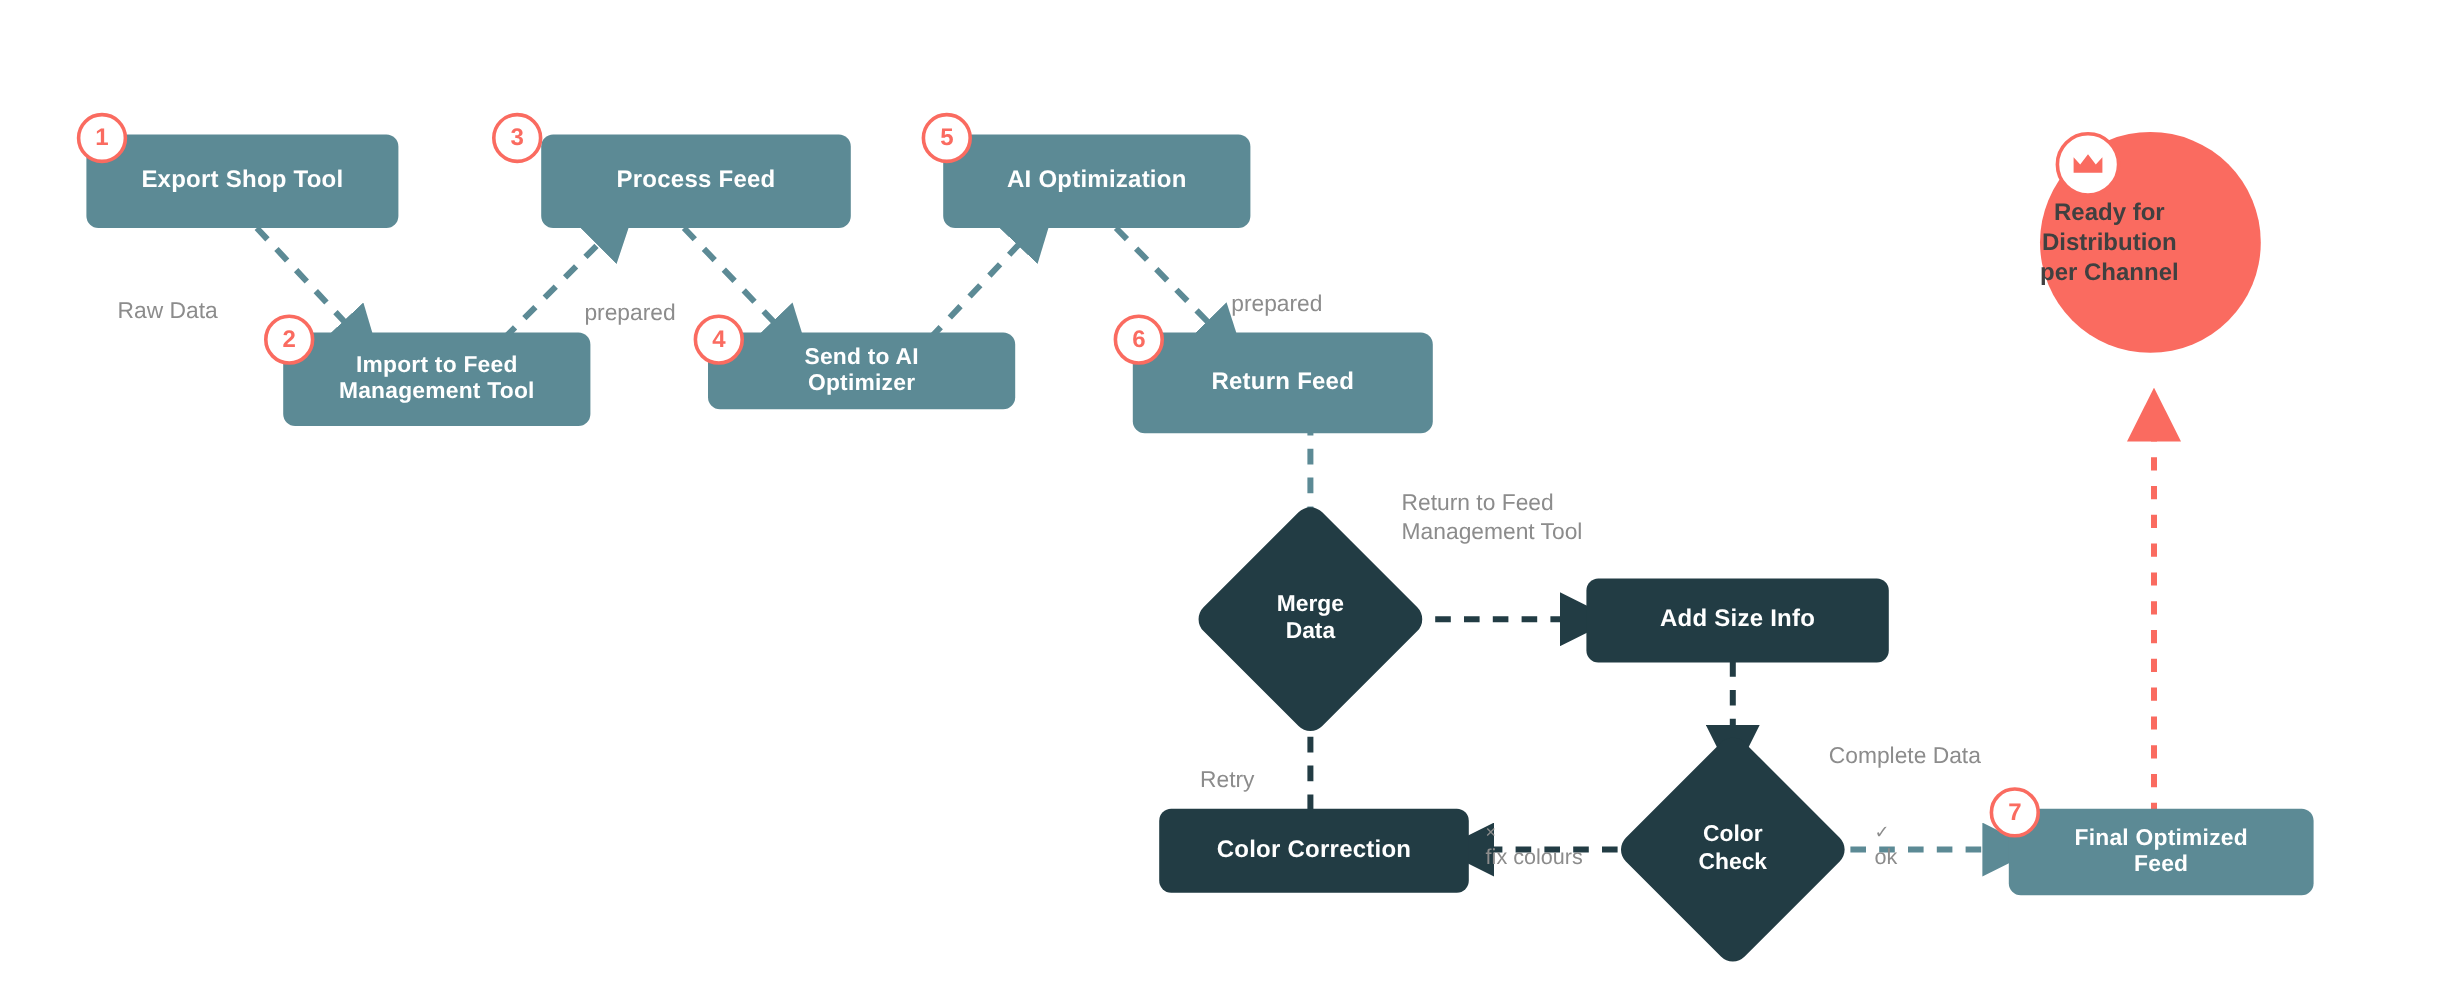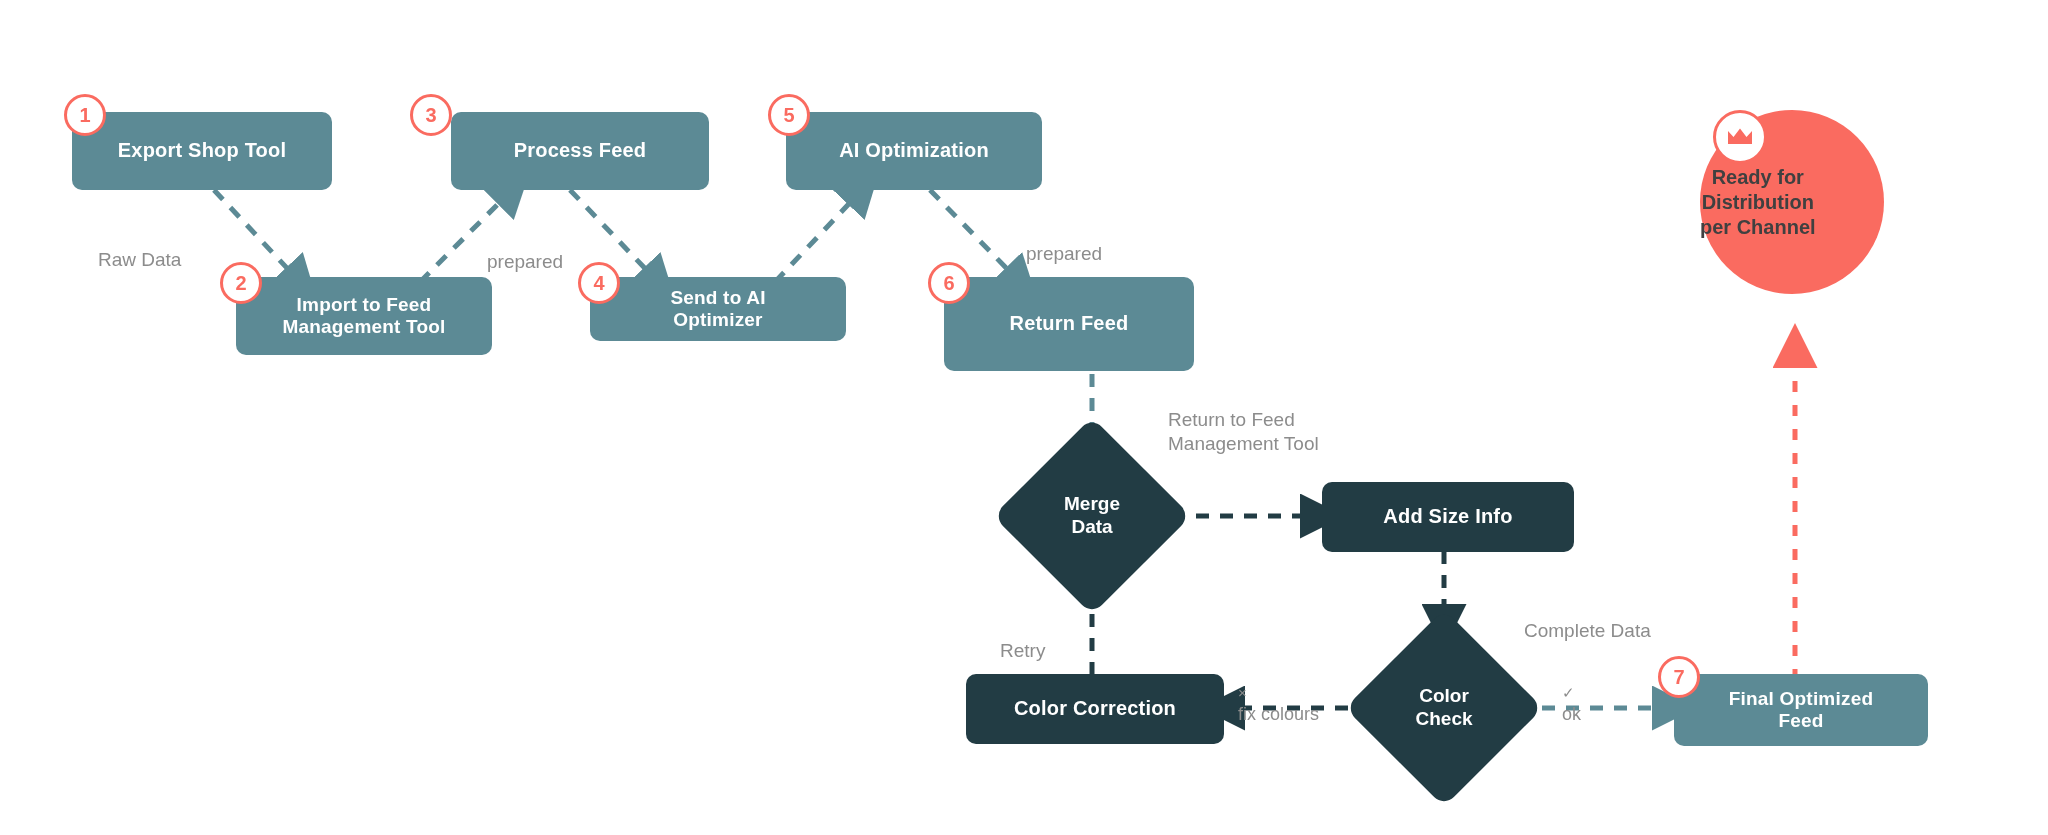--- a/index.html
+++ b/index.html
@@ -110,21 +110,21 @@
   </div>
 
   <div class="node teal t19" style="left:590px;top:277px;width:256px;height:64px;white-space:pre-line;">
     <span>Send to AI
 Optimizer</span>
   </div>
   <div class="circle-badge" style="left:578px;top:262px;">
     <span>4</span>
   </div>
 
-  <div class="node teal t20" style="left:944px;top:277px;width:250px;height:94px;">
+  <div class="node teal t20" style="left:944px;top:277px;width:250px;height:84px;">
     <span>Return Feed</span>
   </div>
   <div class="circle-badge" style="left:928px;top:262px;">
     <span>6</span>
   </div>
 
   <div class="diamond" style="left:1022px;top:446px;width:140px;height:140px;">
     <div class="dlabel" style="white-space:pre-line;">Merge
 Data</div>
   </div>

